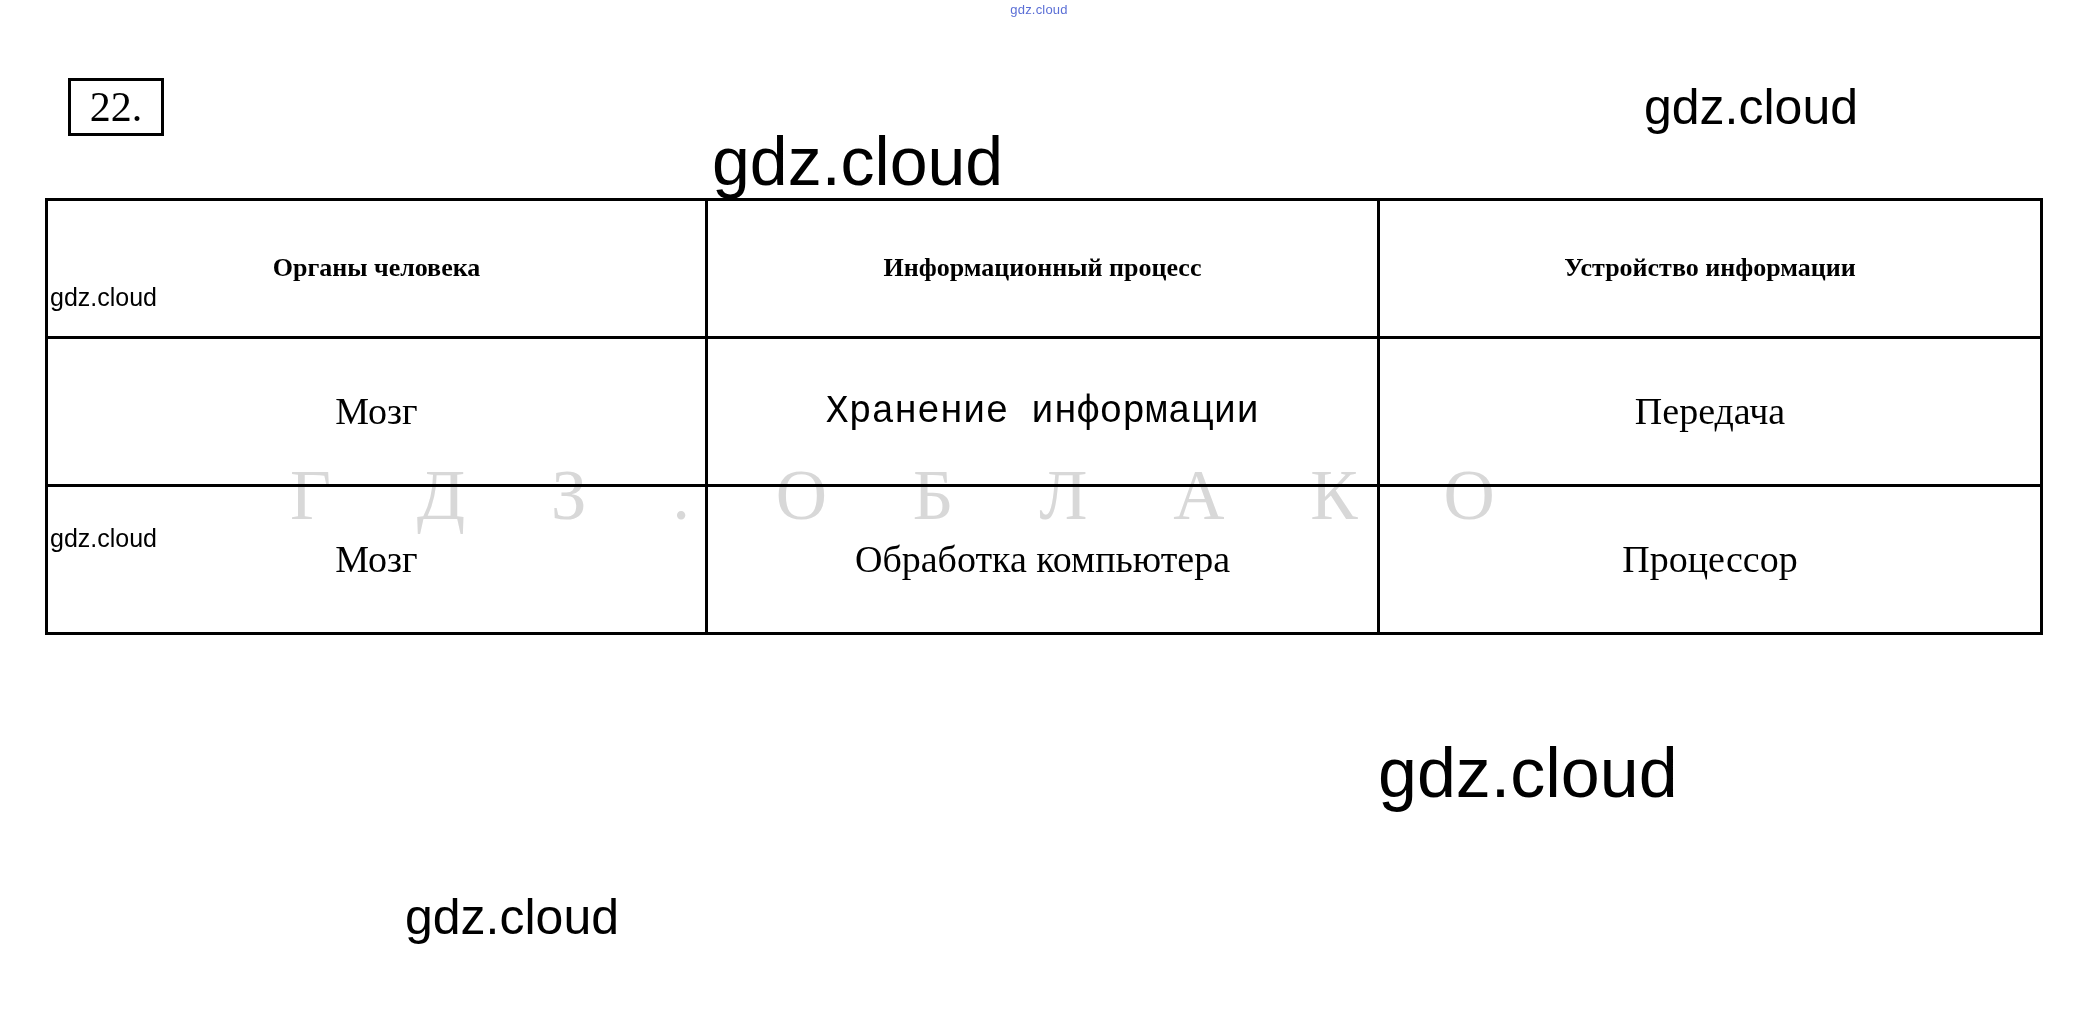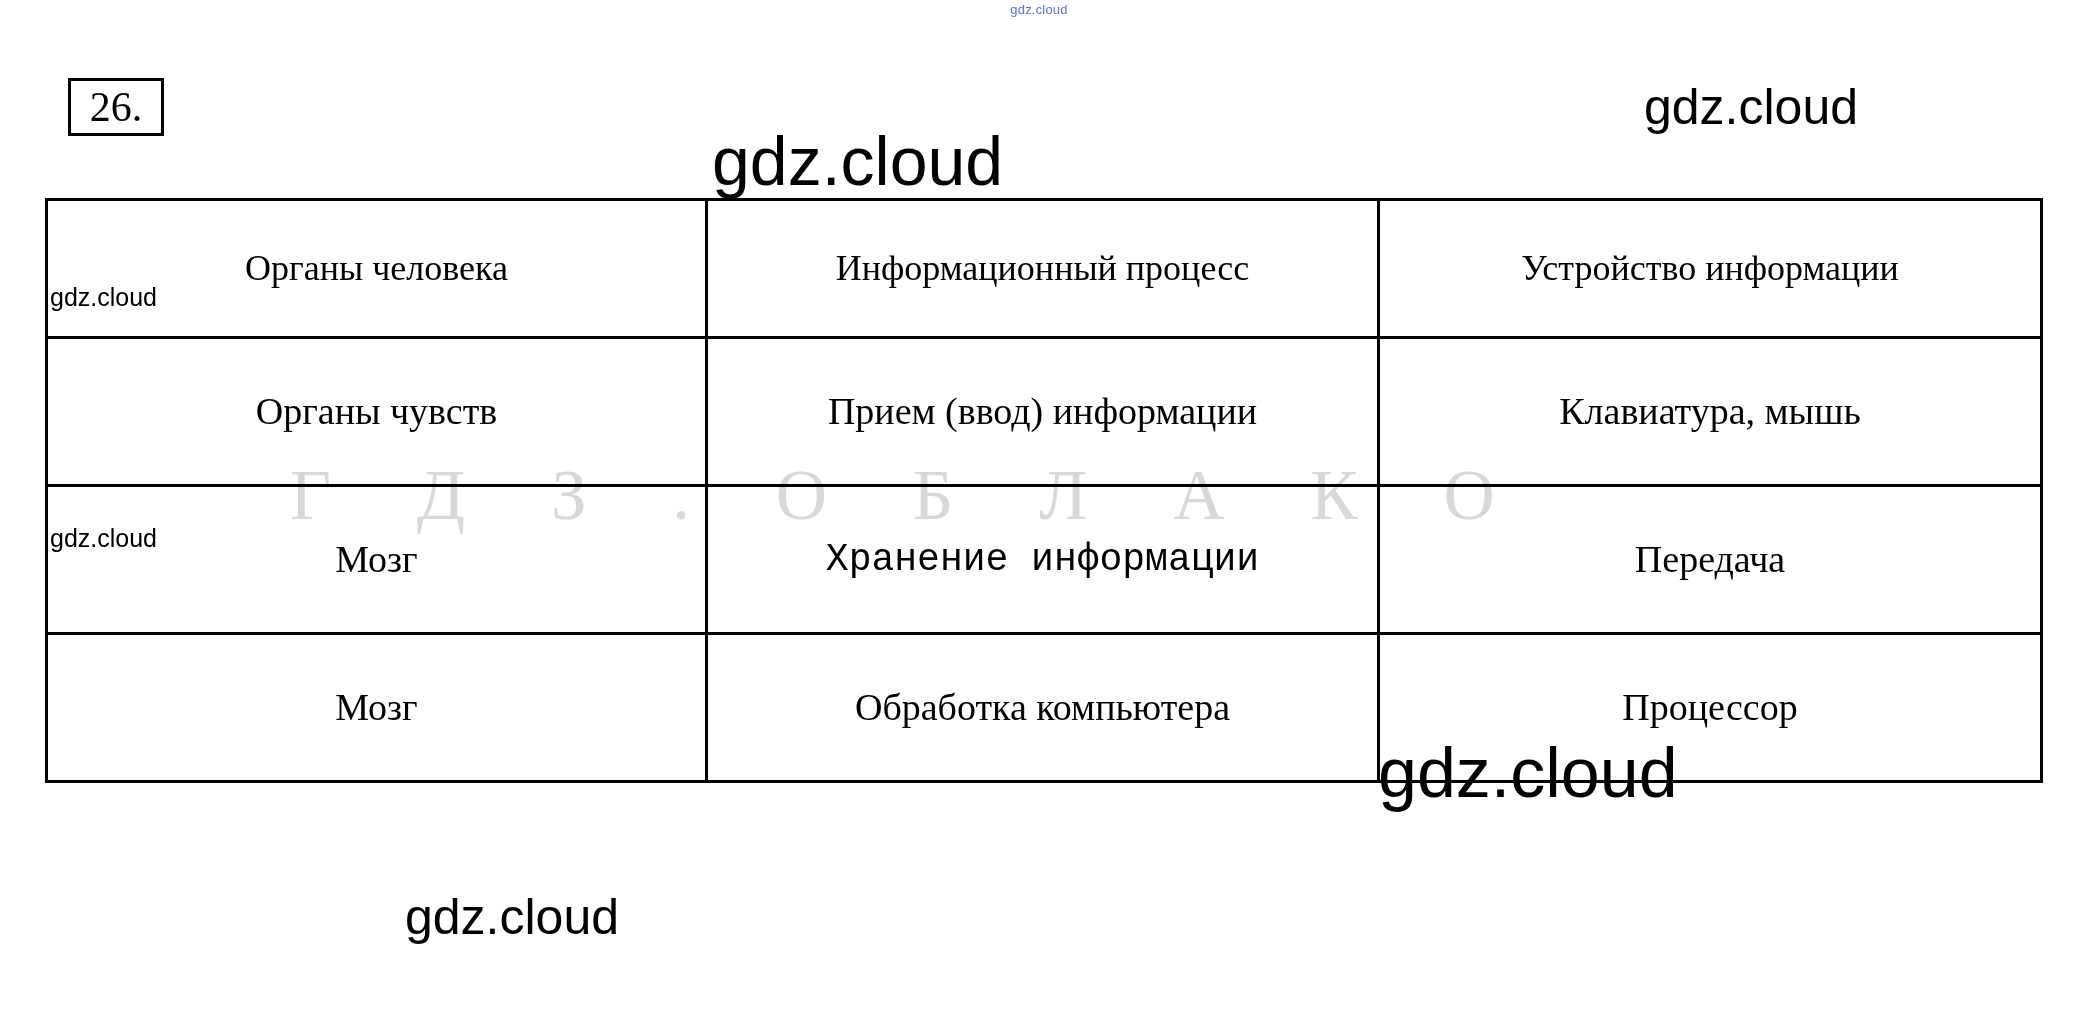--- a/index.html
+++ b/index.html
@@ -116,22 +116,22 @@
   }
   table.main-table td, table.main-table th {
     border: 3px solid #000;
     text-align: center;
     vertical-align: middle;
     color: #000;
     padding: 6px 10px;
     box-sizing: border-box;
   }
   table.main-table th {
-    font-size: 36px;
-    font-weight: normal;
+    font-size: 26px;
+    font-weight: bold;
     line-height: 1.18;
     height: 138px;
     margin-left: 48px;
   }
   table.main-table td {
     font-size: 38px;
     font-weight: 400;
     line-height: 1.2;
     height: 148px;
   }
@@ -143,21 +143,21 @@
 
   
   .faded { color: #8a8a8a; font-family: Liberation Mono, monospace; }
   .faded-partial { color: #5a5a5a; }
 </style>
 </head>
 <body>
 
 <div class="top-watermark">gdz.cloud</div>
 
-<div class="exercise-number">26.</div>
+<div class="exercise-number">22.</div>
 
 <div class="ghost-band">Г Д З   .   О Б Л А К О</div>
 
 <div class="wm wm-center-top">gdz.cloud</div>
 <div class="wm wm-right-top">gdz.cloud</div>
 <div class="wm wm-right-mid">gdz.cloud</div>
 <div class="wm wm-bottom-center">gdz.cloud</div>
 
 <div class="wm-small wm-small-a">gdz.cloud</div>
 <div class="wm-small wm-small-b">gdz.cloud</div>
@@ -171,25 +171,20 @@
     </colgroup>
     <thead>
       <tr>
         <th>Органы человека</th>
         <th>Информационный процесс</th>
         <th>Устройство информации</th>
       </tr>
     </thead>
     <tbody>
       <tr>
-        <td>Органы чувств</td>
-        <td>Прием (ввод) информации</td>
-        <td>Клавиатура, мышь</td>
-      </tr>
-      <tr>
         <td>Мозг</td>
         <td class="faded">Хранение информации</td>
         <td class="faded-partial">Передача</td>
       </tr>
       <tr>
         <td>Мозг</td>
         <td>Обработка компьютера</td>
         <td>Процессор</td>
       </tr>
     </tbody>

